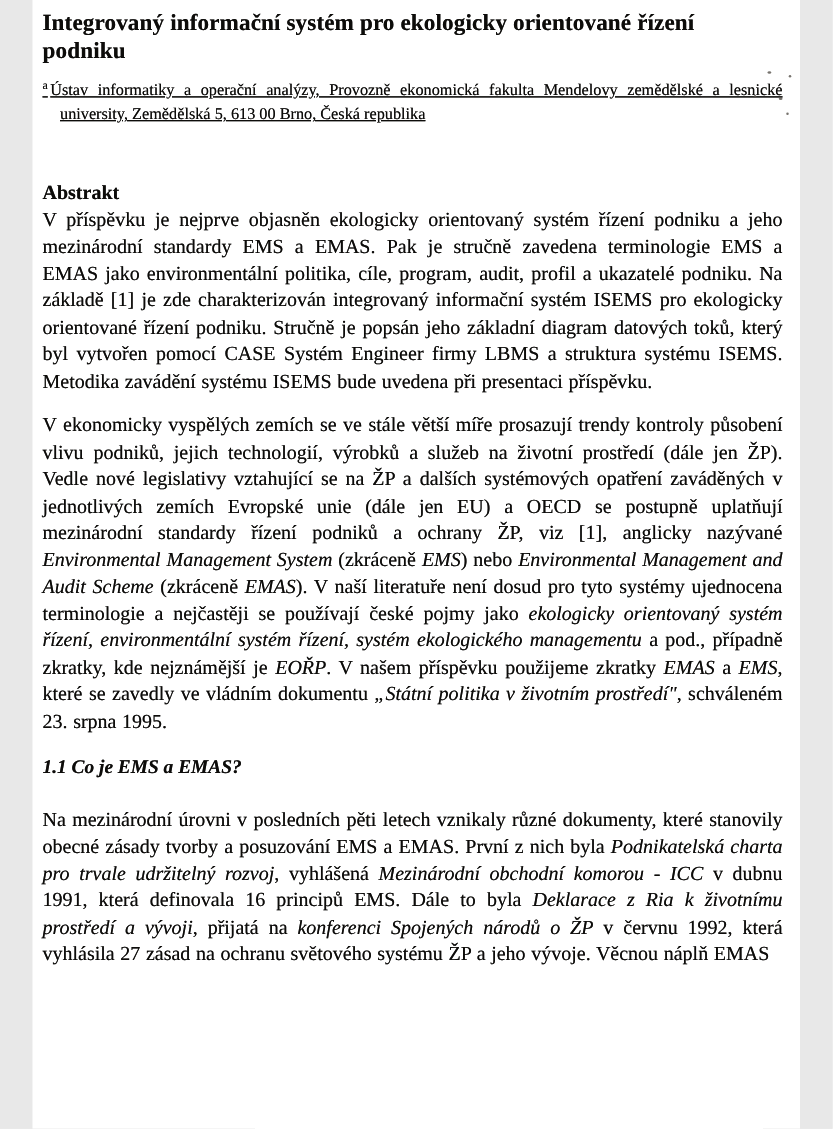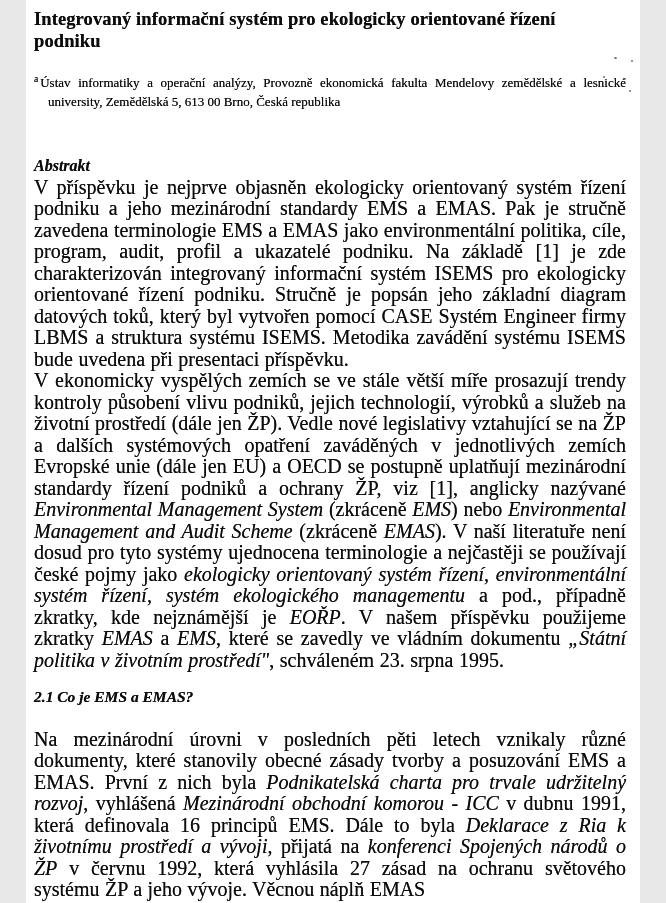--- a/index.html
+++ b/index.html
@@ -23,52 +23,52 @@
     letter-spacing: 0.1px;
     line-height: 22px;
   }
   .authors {
     margin: 36px 0 0 0;
     font-size: 15.5px;
     line-height: 20px;
   }
   .authors sup { font-size: 10px; }
   .affil {
-    margin: 18px 0 0 0;
+    margin: 8px 0 0 0;
     font-size: 13px;
     line-height: 19px;
     padding-left: 14px;
     text-indent: -14px;
     text-align: justify;
+    text-decoration: underline;
   }
   .affil sup { font-size: 9.5px; margin-right: 2px; }
   .sec-heading {
     font-size: 16px;
     font-weight: bold;
     margin: 0;
     line-height: 21.5px;
-    font-style: italic;
   }
   .abstract-heading { margin-top: 44px; }
   .section1-heading { margin-top: 14px; }
   .subsec-heading {
     font-size: 15.5px;
     font-weight: bold;
     font-style: italic;
     margin: 15px 0 0 0;
     line-height: 21.5px;
   }
   .body-para {
-    font-size: 20px;
+    font-size: 16px;
     line-height: 21.5px;
     text-align: justify;
     margin: 0;
     word-spacing: 0.5px;
   }
-  .para-gap { }
+  .para-gap { margin-top: 14px; }
   .para-gap2 { margin-top: 21px; }
   .speck {
     position: absolute;
     background: #55504a;
     border-radius: 50%;
     width: 2px; height: 2px;
     opacity: 0.8;
   }
 </style>
 </head>
@@ -80,21 +80,21 @@
 
 
   <p class="affil"><sup>a</sup><span>Ústav informatiky a operační analýzy, Provozně ekonomická fakulta Mendelovy zemědělské a lesnické university, Zemědělská 5, 613 00 Brno, Česká republika</span></p>
 
 
   <h2 class="sec-heading abstract-heading">Abstrakt</h2>
   <p class="body-para">V příspěvku je nejprve objasněn ekologicky orientovaný systém řízení podniku a jeho mezinárodní standardy EMS a EMAS. Pak je stručně zavedena terminologie EMS a EMAS jako environmentální politika, cíle, program, audit, profil a ukazatelé podniku. Na základě [1] je zde charakterizován integrovaný informační systém ISEMS pro ekologicky orientované řízení podniku. Stručně je popsán jeho základní diagram datových toků, který byl vytvořen pomocí CASE Systém Engineer firmy LBMS a struktura systému ISEMS. Metodika zavádění systému ISEMS bude uvedena při presentaci příspěvku.</p>
 
   <p class="body-para para-gap"><span>V ekonomicky vyspělých zemích se ve stále větší míře prosazují trendy kontroly působení vlivu podniků, jejich technologií, výrobků a služeb na životní prostředí (dále jen ŽP). Vedle nové legislativy vztahující se na ŽP a dalších systémových opatření zaváděných v jednotlivých zemích Evropské unie (dále jen EU) a OECD se postupně uplatňují mezinárodní standardy řízení podniků a ochrany ŽP, viz [1], anglicky nazývané </span><i>Environmental Management System</i><span> (zkráceně </span><i>EMS</i><span>) nebo </span><i>Environmental Management and Audit Scheme</i><span> (zkráceně </span><i>EMAS</i><span>). V naší literatuře není dosud pro tyto systémy ujednocena terminologie a nejčastěji se používají české pojmy jako </span><i>ekologicky orientovaný systém řízení, environmentální systém řízení, systém ekologického managementu</i><span> a pod., případně zkratky, kde nejznámější je </span><i>EOŘP</i><span>. V našem příspěvku použijeme zkratky </span><i>EMAS</i><span> a </span><i>EMS</i><span>, které se zavedly ve vládním dokumentu </span><i>„Státní politika v životním prostředí"</i><span>, schváleném 23. srpna 1995.</span></p>
 
-  <h3 class="subsec-heading">2.1 Co je EMS a EMAS?</h3>
+  <h3 class="subsec-heading">1.1 Co je EMS a EMAS?</h3>
   <p class="body-para para-gap2"><span>Na mezinárodní úrovni v posledních pěti letech vznikaly různé dokumenty, které stanovily obecné zásady tvorby a posuzování EMS a EMAS. První z nich byla </span><i>Podnikatelská charta pro trvale udržitelný rozvoj</i><span>, vyhlášená </span><i>Mezinárodní obchodní komorou - ICC</i><span> v dubnu 1991, která definovala 16 principů EMS. Dále to byla </span><i>Deklarace z Ria k životnímu prostředí a vývoji</i><span>, přijatá na </span><i>konferenci Spojených národů o ŽP</i><span> v červnu 1992, která vyhlásila 27 zásad na ochranu světového systému ŽP a jeho vývoje. Věcnou náplň EMAS</span></p>
 
   <div>
     <div class="speck" style="left:588px;top:57px;width:3px"></div>
     <div class="speck" style="left:605px;top:60px"></div>
     <div class="speck" style="left:622px;top:56px;width:3px"></div>
     <div class="speck" style="left:640px;top:61px"></div>
     <div class="speck" style="left:577px;top:76px"></div>
     <div class="speck" style="left:597px;top:78px;width:3px"></div>
     <div class="speck" style="left:617px;top:74px"></div>

